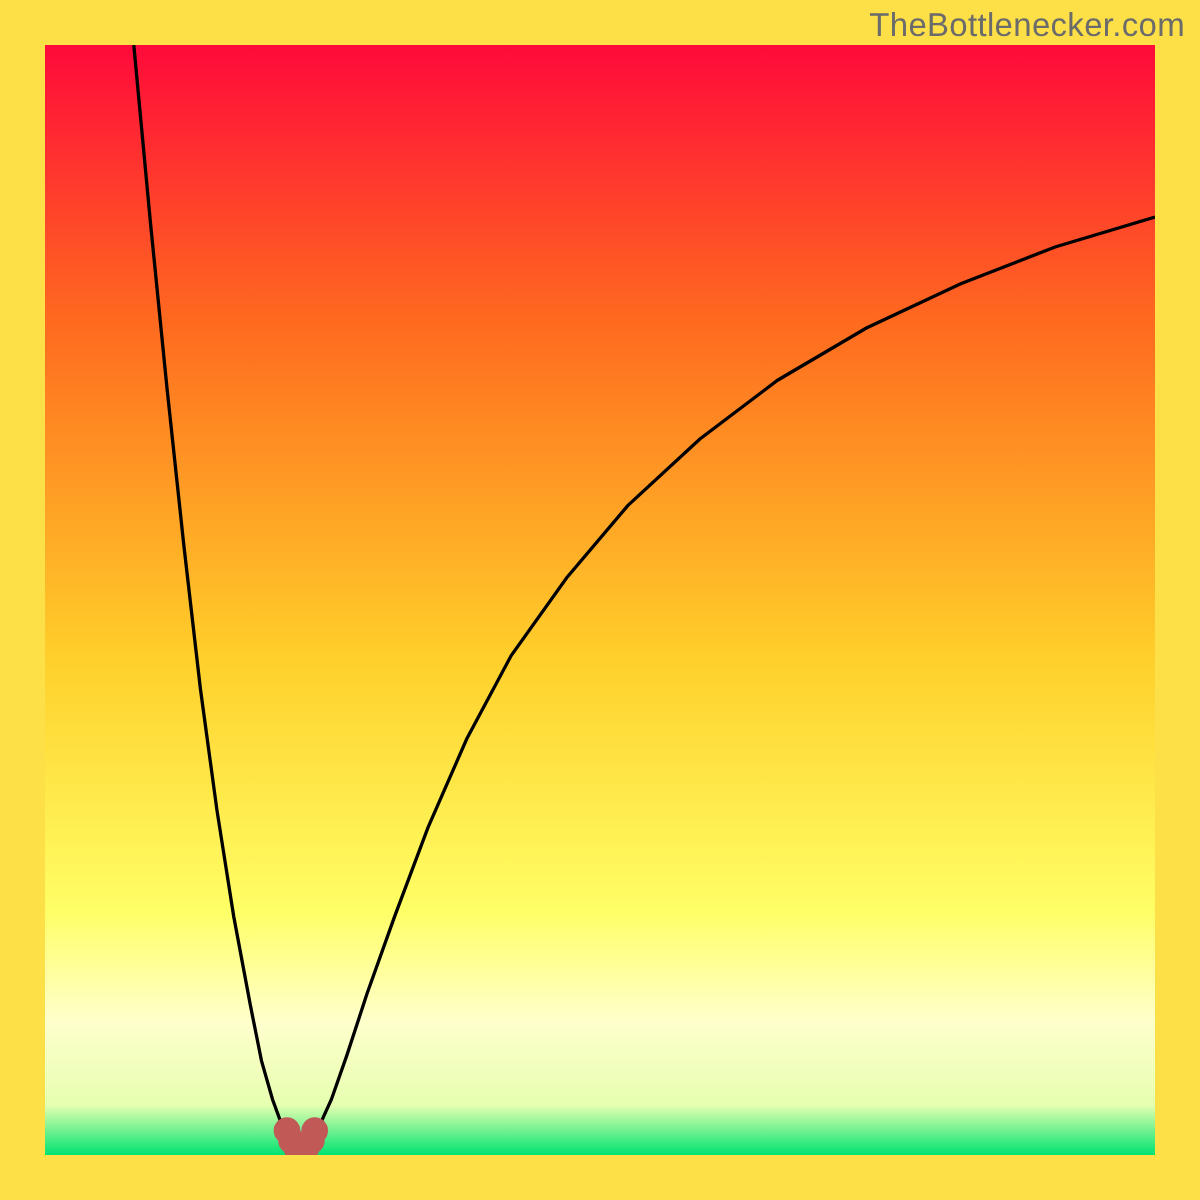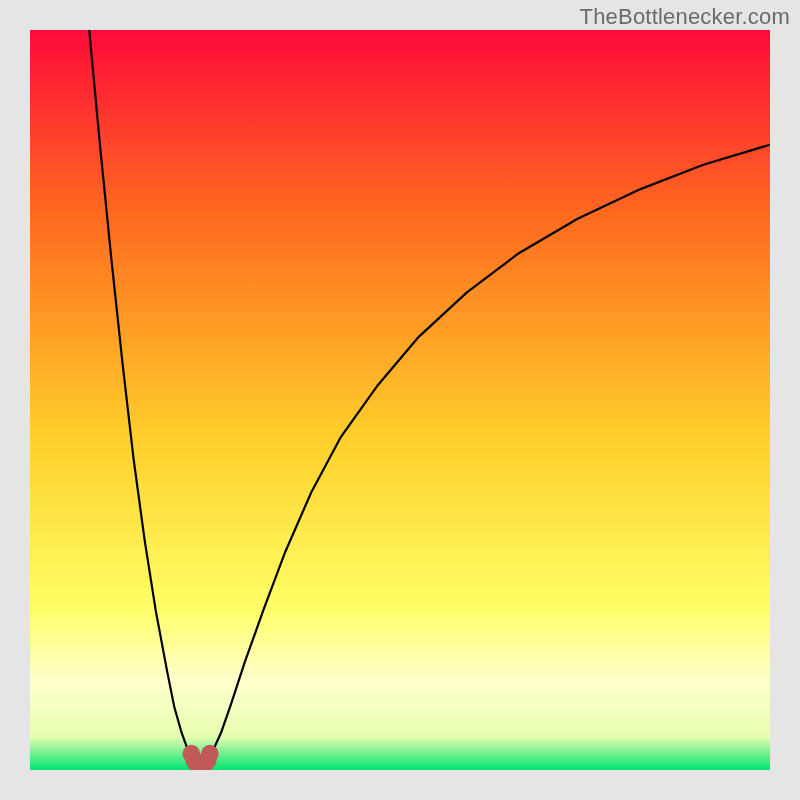--- a/index.html
+++ b/index.html
@@ -10,21 +10,21 @@
     overflow: hidden;
     background: #000;
     font-family: Arial, Helvetica, sans-serif;
   }
   .frame {
     position: absolute;
     left: 0;
     top: 0;
     width: 800px;
     height: 800px;
-    background: #e5e5e5;
+    background: #fde047;
   }
   .plot {
     position: absolute;
     left: 30px;
     top: 30px;
     width: 740px;
     height: 740px;
   }
   .watermark {
     position: absolute;

